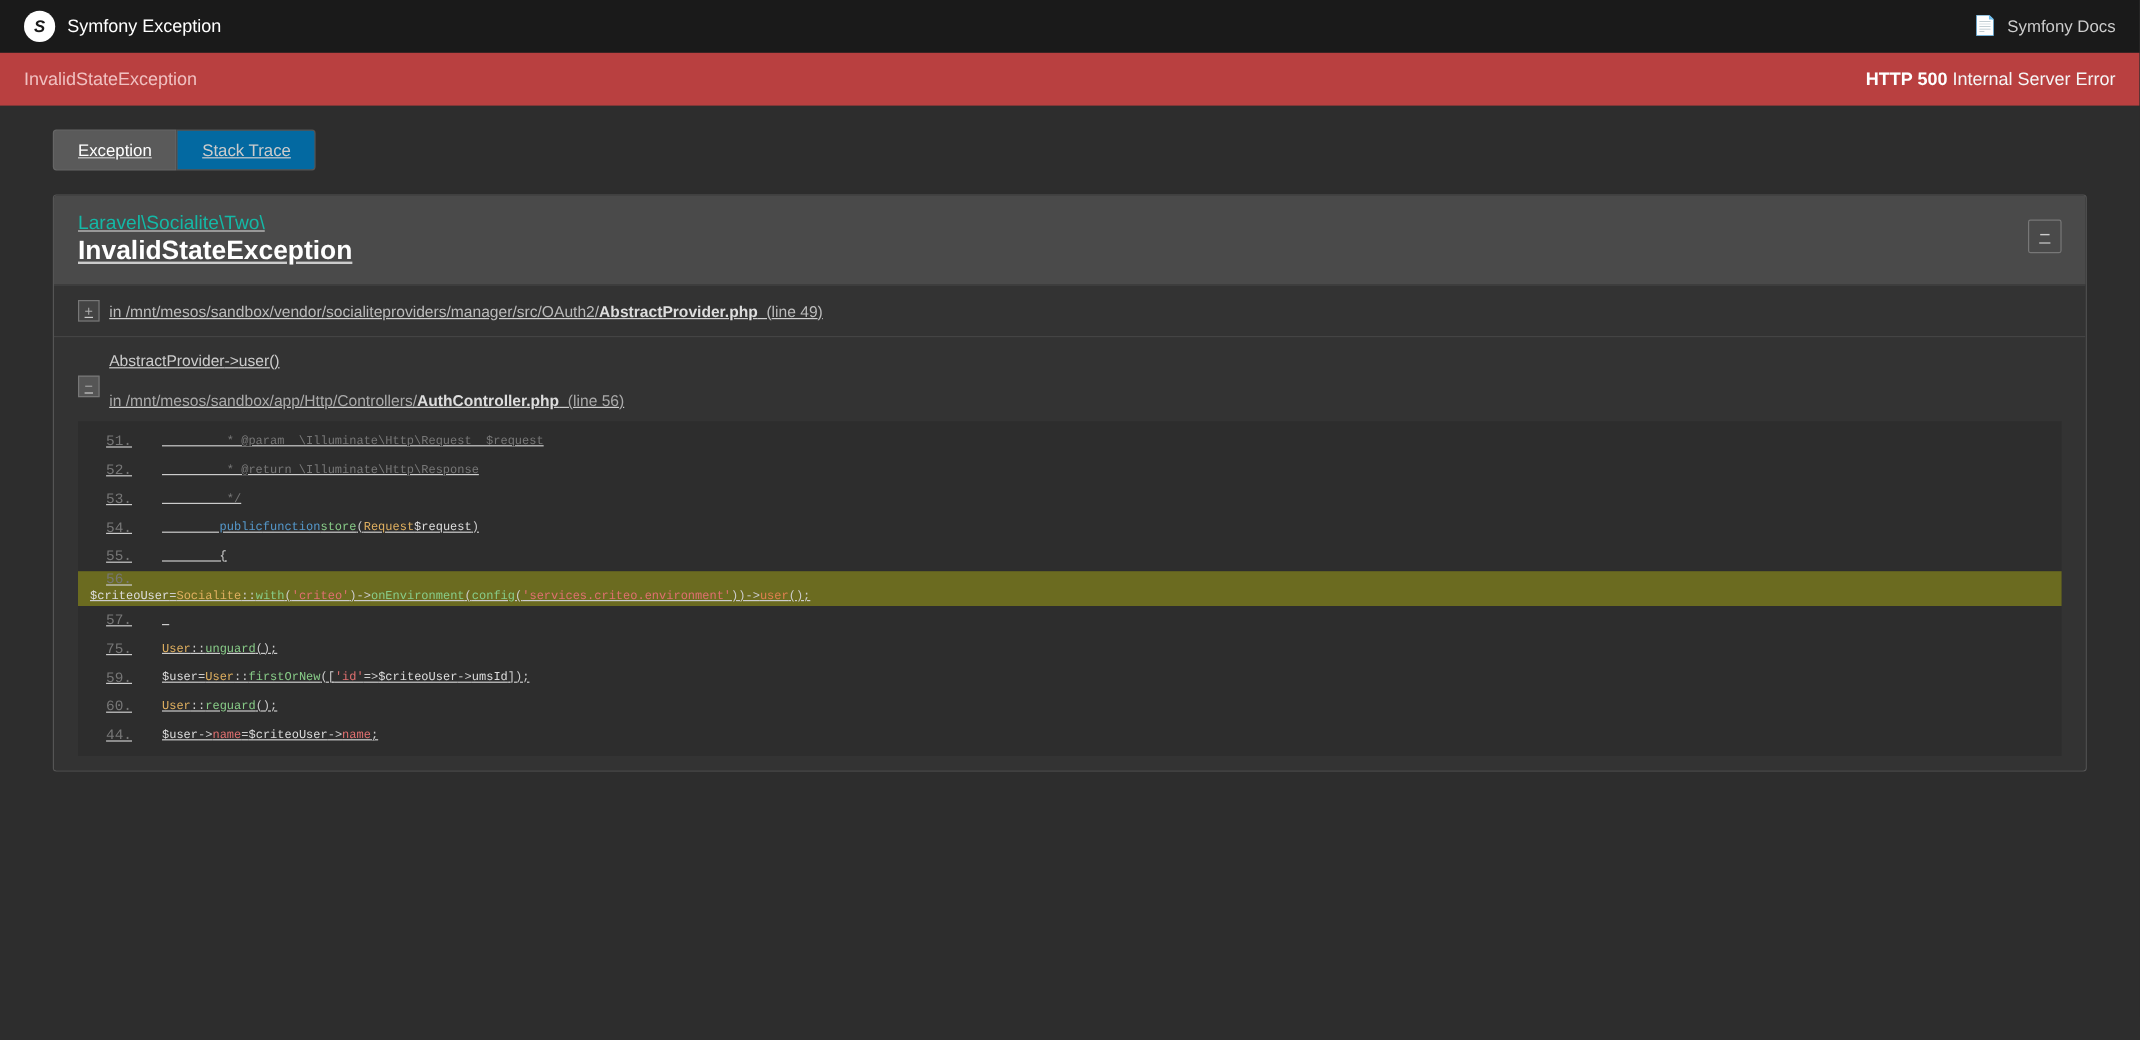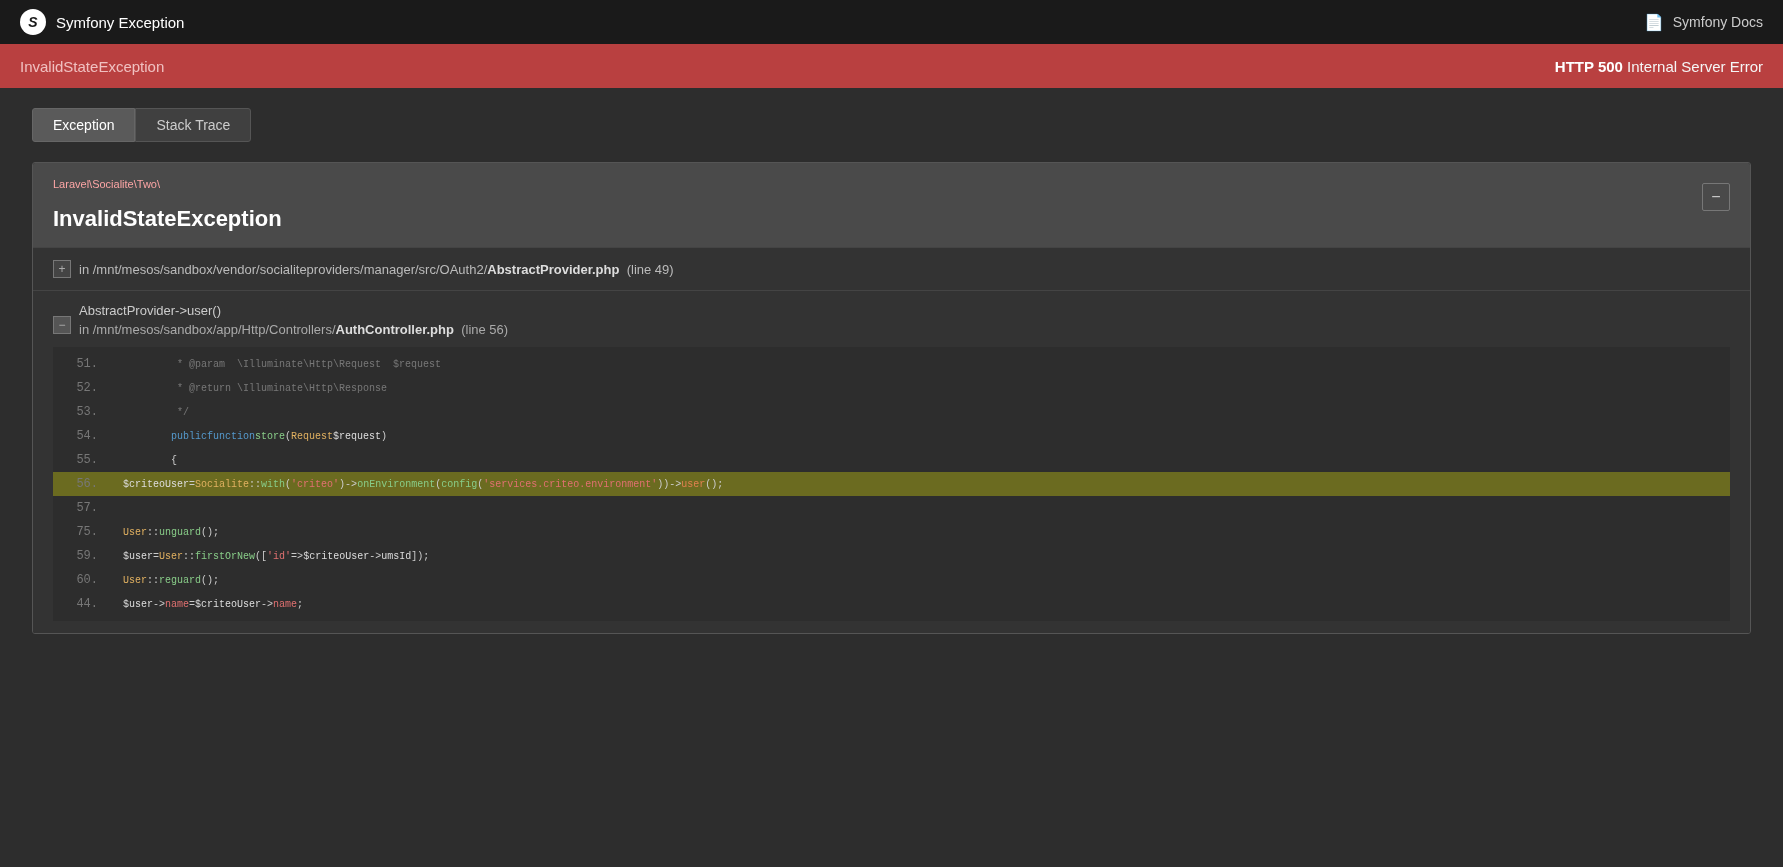--- a/index.html
+++ b/index.html
@@ -74,37 +74,38 @@
       font-size: 15px;
       color: #f5f5f5;
     }
     .error-bar-right .http-code {
       font-weight: bold;
       color: #fff;
     }
 
     
     .main-content {
-      padding: 20px 32px;
+      padding: 20px 44px;
+      text-decoration: underline;
     }
 
     
     .tabs {
       display: flex;
       gap: 0;
       margin-bottom: 20px;
     }
     .tab {
       padding: 8px 20px;
       font-family: Arial, sans-serif;
       font-size: 14px;
       cursor: pointer;
       border: 1px solid #555;
       color: #ccc;
-      background: #404040;
+      background: #0369a1;
     }
     .tab.active {
       background: #5a5a5a;
       color: #fff;
       border-color: #666;
     }
     .tab:first-child {
       border-radius: 3px 0 0 3px;
     }
     .tab:last-child {
@@ -125,23 +126,23 @@
       display: flex;
       align-items: flex-start;
       justify-content: space-between;
     }
     .exception-header-left {
       display: flex;
       flex-direction: column;
     }
     .exception-namespace {
       font-family: Arial, sans-serif;
-      font-size: 11px;
-      color: #fca5a5;
-      margin-bottom: 16px;
+      font-size: 16px;
+      color: #14b8a6;
+      margin-bottom: 0;
     }
     .exception-class {
       font-family: Arial, sans-serif;
       font-size: 22px;
       font-weight: bold;
       color: #fff;
     }
     .collapse-btn {
       background: transparent;
       border: 1px solid #777;
@@ -215,20 +216,21 @@
       background: #2d2d2d;
       padding: 5px 0;
     }
     .code-line {
       display: flex;
       align-items: stretch;
       min-height: 24px;
     }
     .code-line.highlighted {
       background: #6b6b20;
+      flex-direction: column;
     }
     .line-num {
       width: 60px;
       text-align: left;
       padding-right: 15px;
       color: #777;
       font-size: 12px;
       user-select: none;
       flex-shrink: 0;
       display: flex;
@@ -313,21 +315,21 @@
           &nbsp;(<span>line 49</span>)
         </span>
       </div>
     </div>
 
     <div class="trace-item">
       <div class="trace-item-header">
         <div class="trace-toggle minus">
           <span>−</span>
         </div>
-        <div style="display:flex; flex-direction:column; gap:0;">
+        <div style="display:flex; flex-direction:column; gap:14px;">
           <div class="trace-call">
             <span class="red-text">AbstractProvider</span><span class="op">-&gt;</span><span class="orange-text">user</span><span class="op">()</span>
           </div>
           <div class="trace-call-path">
             <span>in /mnt/mesos/sandbox/app/Http/Controllers/</span><strong>AuthController.php</strong>
             &nbsp;(<span>line 56</span>)
           </div>
         </div>
       </div>
 

